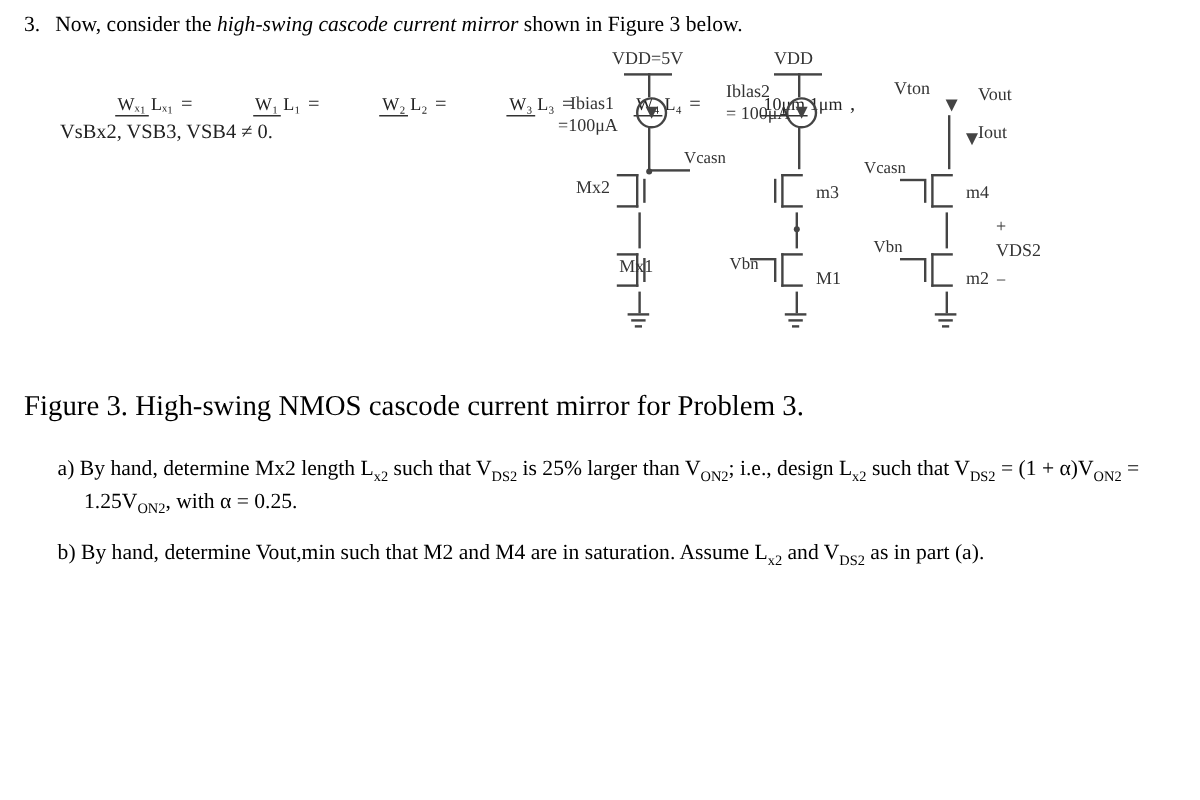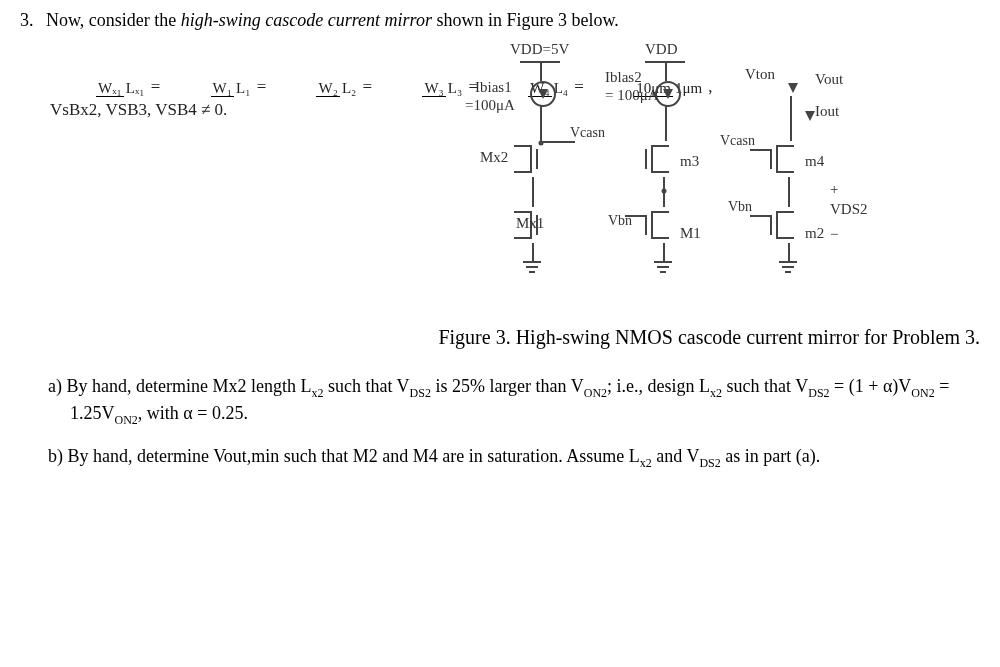--- a/index.html
+++ b/index.html
@@ -127,23 +127,23 @@
       width: 22px;
       height: 22px;
     }
     .gnd {
       position: absolute;
     }
     .gnd .g1 { width: 18px; height: 2px; background:#444; position:absolute; left:0; top:0;}
     .gnd .g2 { width: 12px; height: 2px; background:#444; position:absolute; left:3px; top:5;}
     .gnd .g3 { width: 6px; height: 2px; background:#444; position:absolute; left:6px; top:10;}
     .figure-caption {
-      text-align: right;
+      text-align: left;
       margin: 5px 0 25px 0;
-      font-size: 20px;
+      font-size: 24px;
     }
     .subpart {
       margin: 15px 0 15px 50px;
       text-indent: -22px;
       line-height: 1.4;
     }
     .sub {
       font-size: 12px;
       vertical-align: sub;
     }

